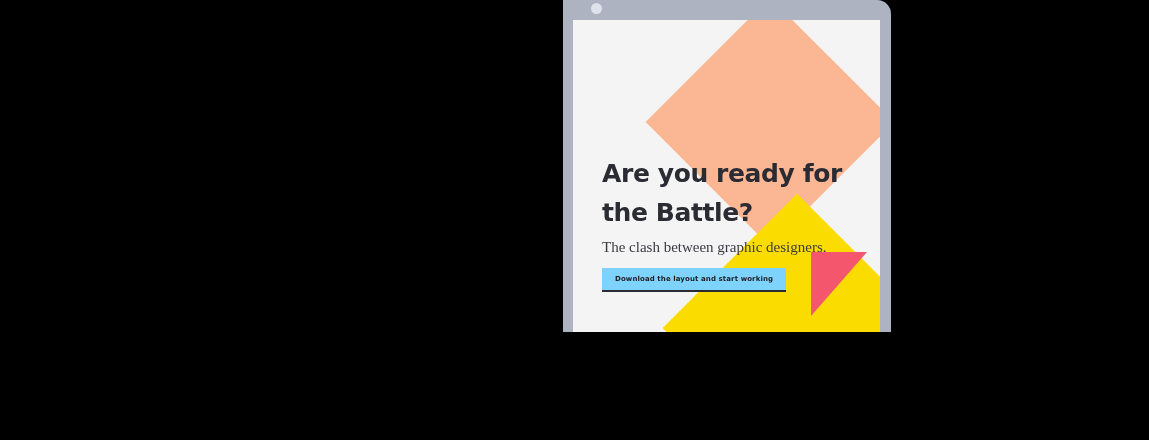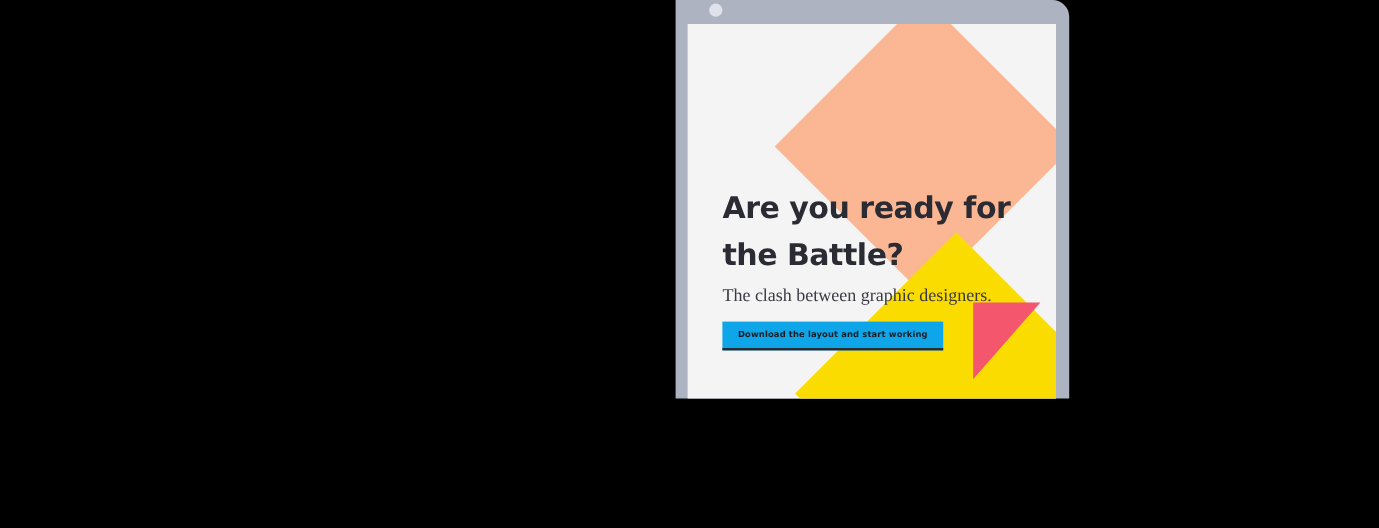--- a/index.html
+++ b/index.html
@@ -143,21 +143,21 @@
   .hero-sub {
     margin: 8px 0 0 0;
     font-family: "Liberation Serif", serif;
     font-size: 15px;
     line-height: 14px;
     color: #3a3a42;
   }
   .hero-cta {
     display: inline-block;
     margin-top: 14px;
-    background: #0ea5e9;
+    background: #7dd3fc;
     color: #1d1d23;
     border: 0;
     border-bottom: 2px solid #2b2b33;
     padding: 7px 13px 7px 13px;
     font-family: "DejaVu Sans", sans-serif;
     font-size: 7px;
     font-weight: bold;
     letter-spacing: 0.1px;
     cursor: pointer;
     white-space: nowrap;

